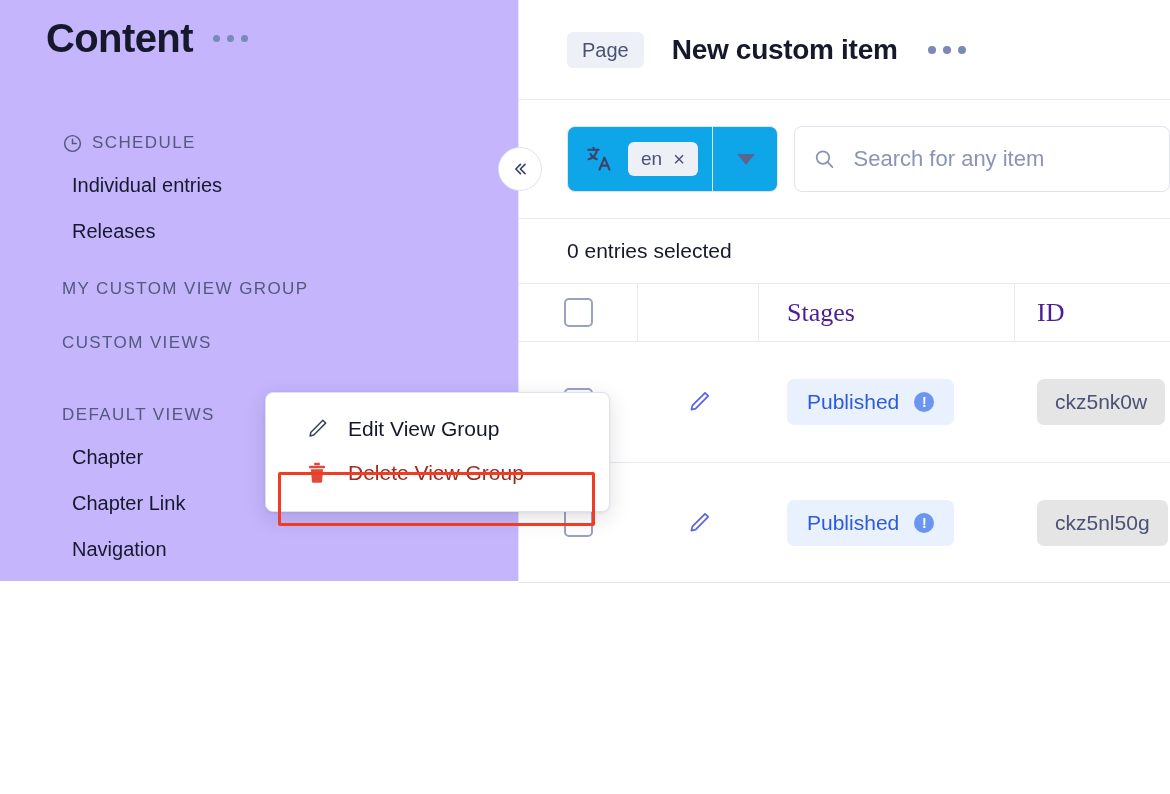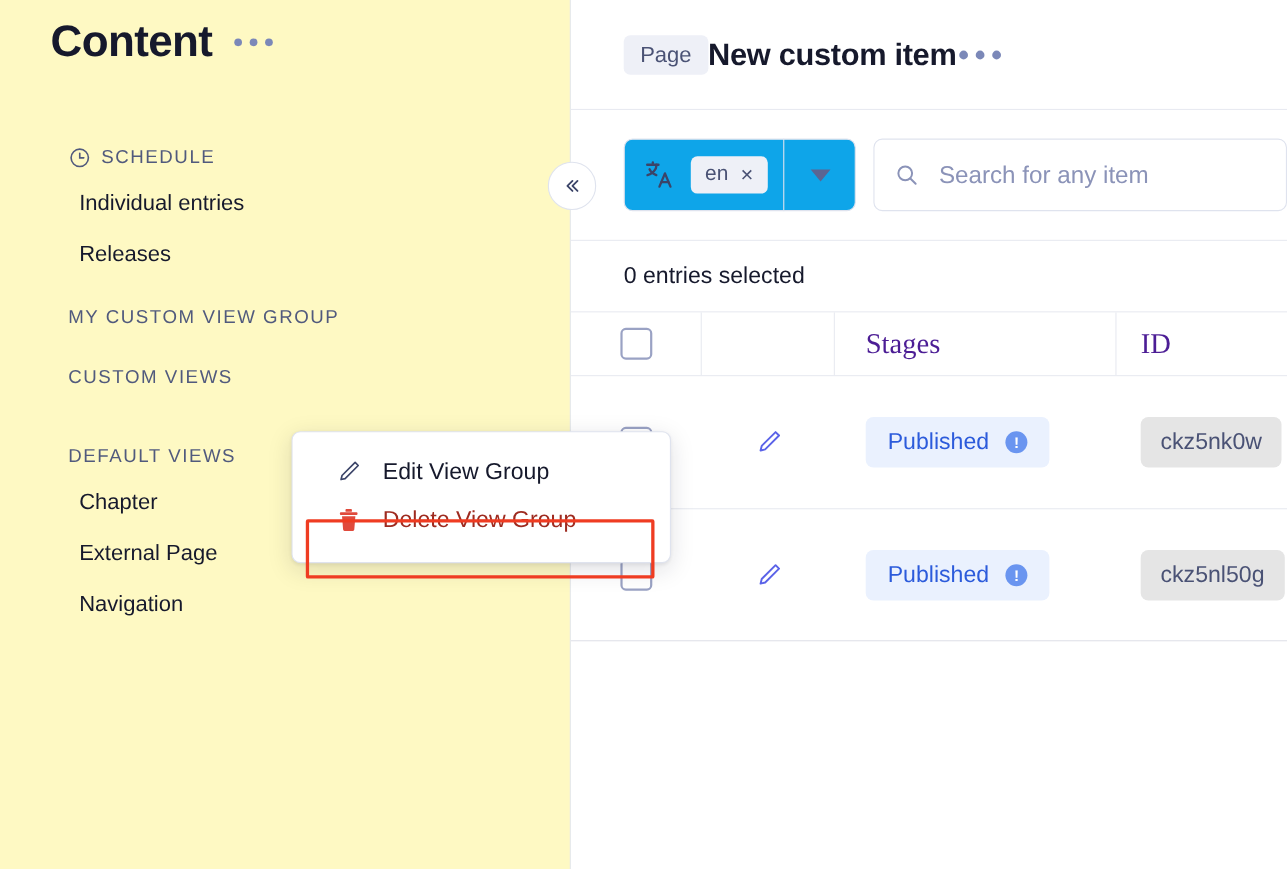--- a/index.html
+++ b/index.html
@@ -18,22 +18,22 @@
     position: relative;
     width: 1170px;
     height: 794px;
   }
 
   
   .sidebar {
     position: absolute;
     left: 0; top: 0;
     width: 519px;
-    height: 790px;
-    background: #fef9c3;
+    height: 581px;
+    background: #c4b5fd;
     border-right: 1px solid #e3e6ee;
     box-sizing: border-box;
   }
   .sidebar-header {
     position: absolute;
     left: 46px;
     top: 18px;
     display: flex;
     align-items: center;
     gap: 18px;
@@ -144,20 +144,21 @@
     background: #ffffff;
   }
   .main-header {
     position: relative;
     height: 100px;
     display: flex;
     align-items: center;
     padding-left: 48px;
     box-sizing: border-box;
     border-bottom: 1px solid #e8eaf1;
+    gap: 28px;
   }
   .type-badge {
     background: #eef0f7;
     color: #4a5275;
     font-size: 20px;
     padding: 7px 15px;
     border-radius: 6px;
     line-height: 1.1;
   }
   .view-title {
@@ -408,21 +409,21 @@
         <span class="nav-section-label">CUSTOM VIEWS</span>
       </div>
 
       <div class="nav-gap"></div>
       <div class="nav-gap"></div>
 
       <div class="nav-section">
         <span class="nav-section-label">DEFAULT VIEWS</span>
       </div>
       <div class="nav-item">Chapter</div>
-      <div class="nav-item">External Page</div>
+      <div class="nav-item">Chapter Link</div>
       <div class="nav-item">Navigation</div>
 
     </nav>
   </aside>
 
   <section class="main">
 
     <div class="main-header">
       <span class="type-badge">Page</span>
       <span class="view-title">New custom item</span>

